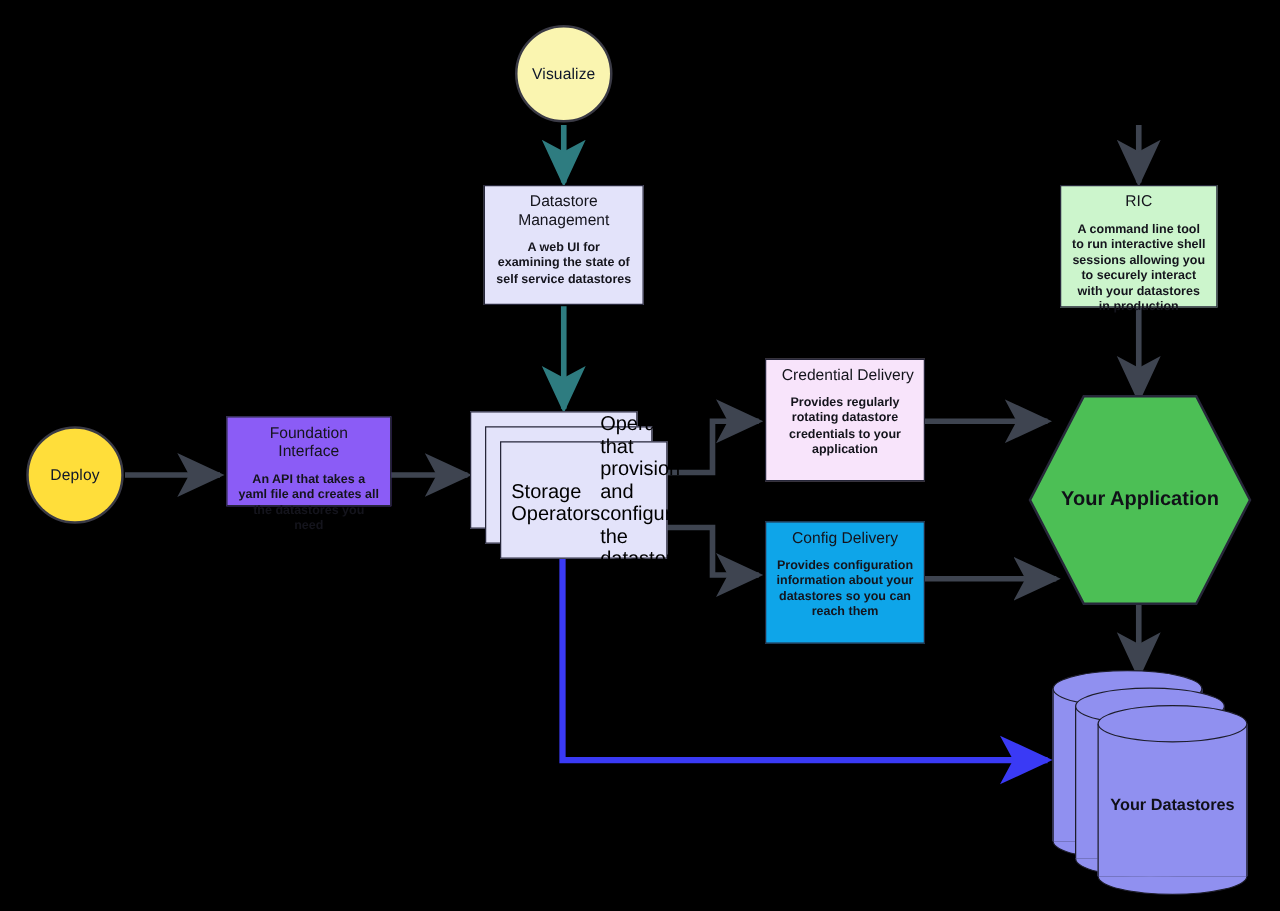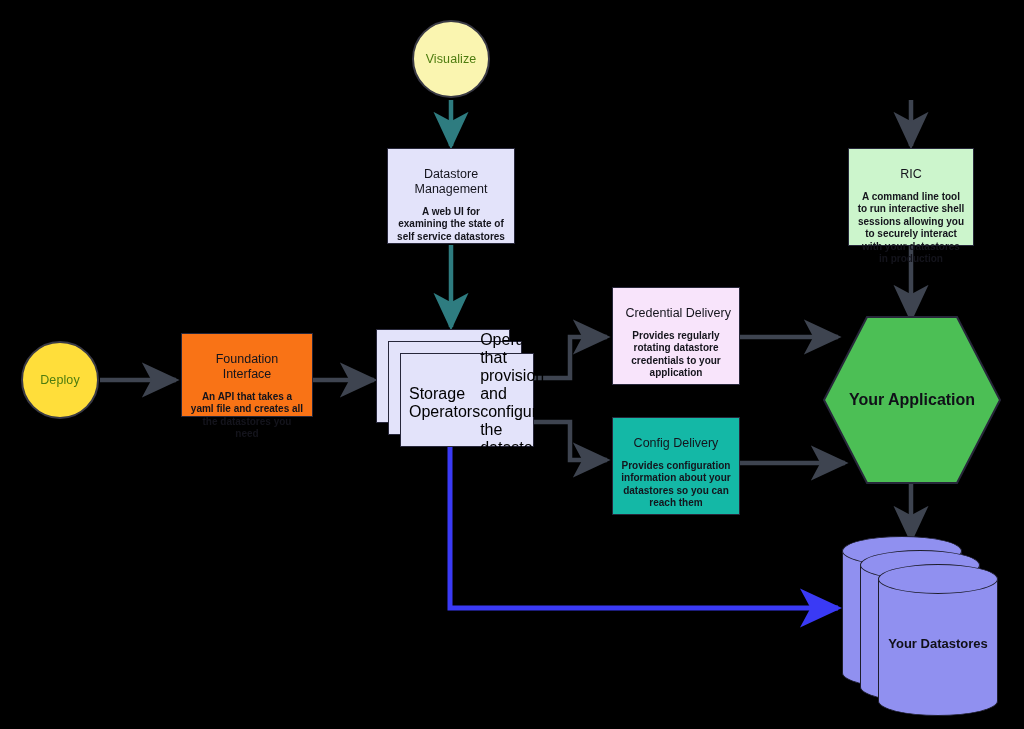--- a/index.html
+++ b/index.html
@@ -31,31 +31,31 @@
   
   .circle {
     border-radius: 50%;
     display: flex;
     align-items: center;
     justify-content: center;
     border: 2px solid #3a3a45;
   }
   .circle .ttl {
     font-size: 12.5px;
-    color: #4d7c0f;
+    color: #0f172a;
     letter-spacing: .1px;
   }
 
   
   .box {
     border: 1.6px solid #27273a;
     display: flex;
     flex-direction: column;
     align-items: center;
-    padding: 18px 8px 8px 8px;
+    padding: 5px 8px 8px 8px;
     box-sizing: border-box;
   }
   .box .ttl {
     font-size: 12.5px;
     color: #14141c;
     text-align: center;
     line-height: 15px;
     margin-bottom: 9px;
   }
   .box .desc {
@@ -185,21 +185,21 @@
 
   <div class="node circle" style="left:21px; top:341px; width:78px; height:78px; background:#FFDE3A;">
     <span class="ttl">Deploy</span>
   </div>
 
   <div class="node circle" style="left:412px; top:20px; width:78px; height:78px; background:#FAF5B0;">
     <span class="ttl">Visualize</span>
   </div>
 
 
-  <div class="node box" style="left:181px; top:333px; width:132px; height:84px; background:#f97316;">
+  <div class="node box" style="left:181px; top:333px; width:132px; height:72px; background:#8b5cf6;">
     <div class="ttl">Foundation Interface</div>
     <div class="desc">An API that takes a yaml file and creates all the datastores you need</div>
   </div>
 
   <div class="node box" style="left:387px; top:148px; width:128px; height:96px; background:#E3E3FA;">
     <div class="ttl">Datastore Management</div>
     <div class="desc">A web UI for examining the state of self service datastores</div>
   </div>
 
   <div class="node box" style="left:848px; top:148px; width:126px; height:98px; background:#CCF5CC;">
@@ -214,21 +214,21 @@
       <div class="ttl">Storage Operators</div>
       <div class="desc">Operators that provision and configures the datastore you want</div>
     </div>
   </div>
 
   <div class="node box" style="left:612px; top:287px; width:128px; height:98px; background:#F8E4FB;align-items:flex-end;">
     <div class="ttl">Credential Delivery</div>
     <div class="desc">Provides regularly rotating datastore credentials to your application</div>
   </div>
 
-  <div class="node box" style="left:612px; top:417px; width:128px; height:98px; background:#14b8a6;">
+  <div class="node box" style="left:612px; top:417px; width:128px; height:98px; background:#0ea5e9;">
     <div class="ttl">Config Delivery</div>
     <div class="desc">Provides configuration information about your datastores so you can reach them</div>
   </div>
 
   <div class="hex" style="left:822px; top:315px; width:180px; height:170px;">
     <svg width="180" height="170" viewBox="0 0 180 170" style="position:absolute; left:0; top:0;">
       <polygon points="45,2 135,2 178,85 135,168 45,168 2,85" fill="#4CBF55" stroke="#27273A" stroke-width="2"></polygon>
     </svg>
     <span class="hexlabel">Your Application</span>
   </div>

